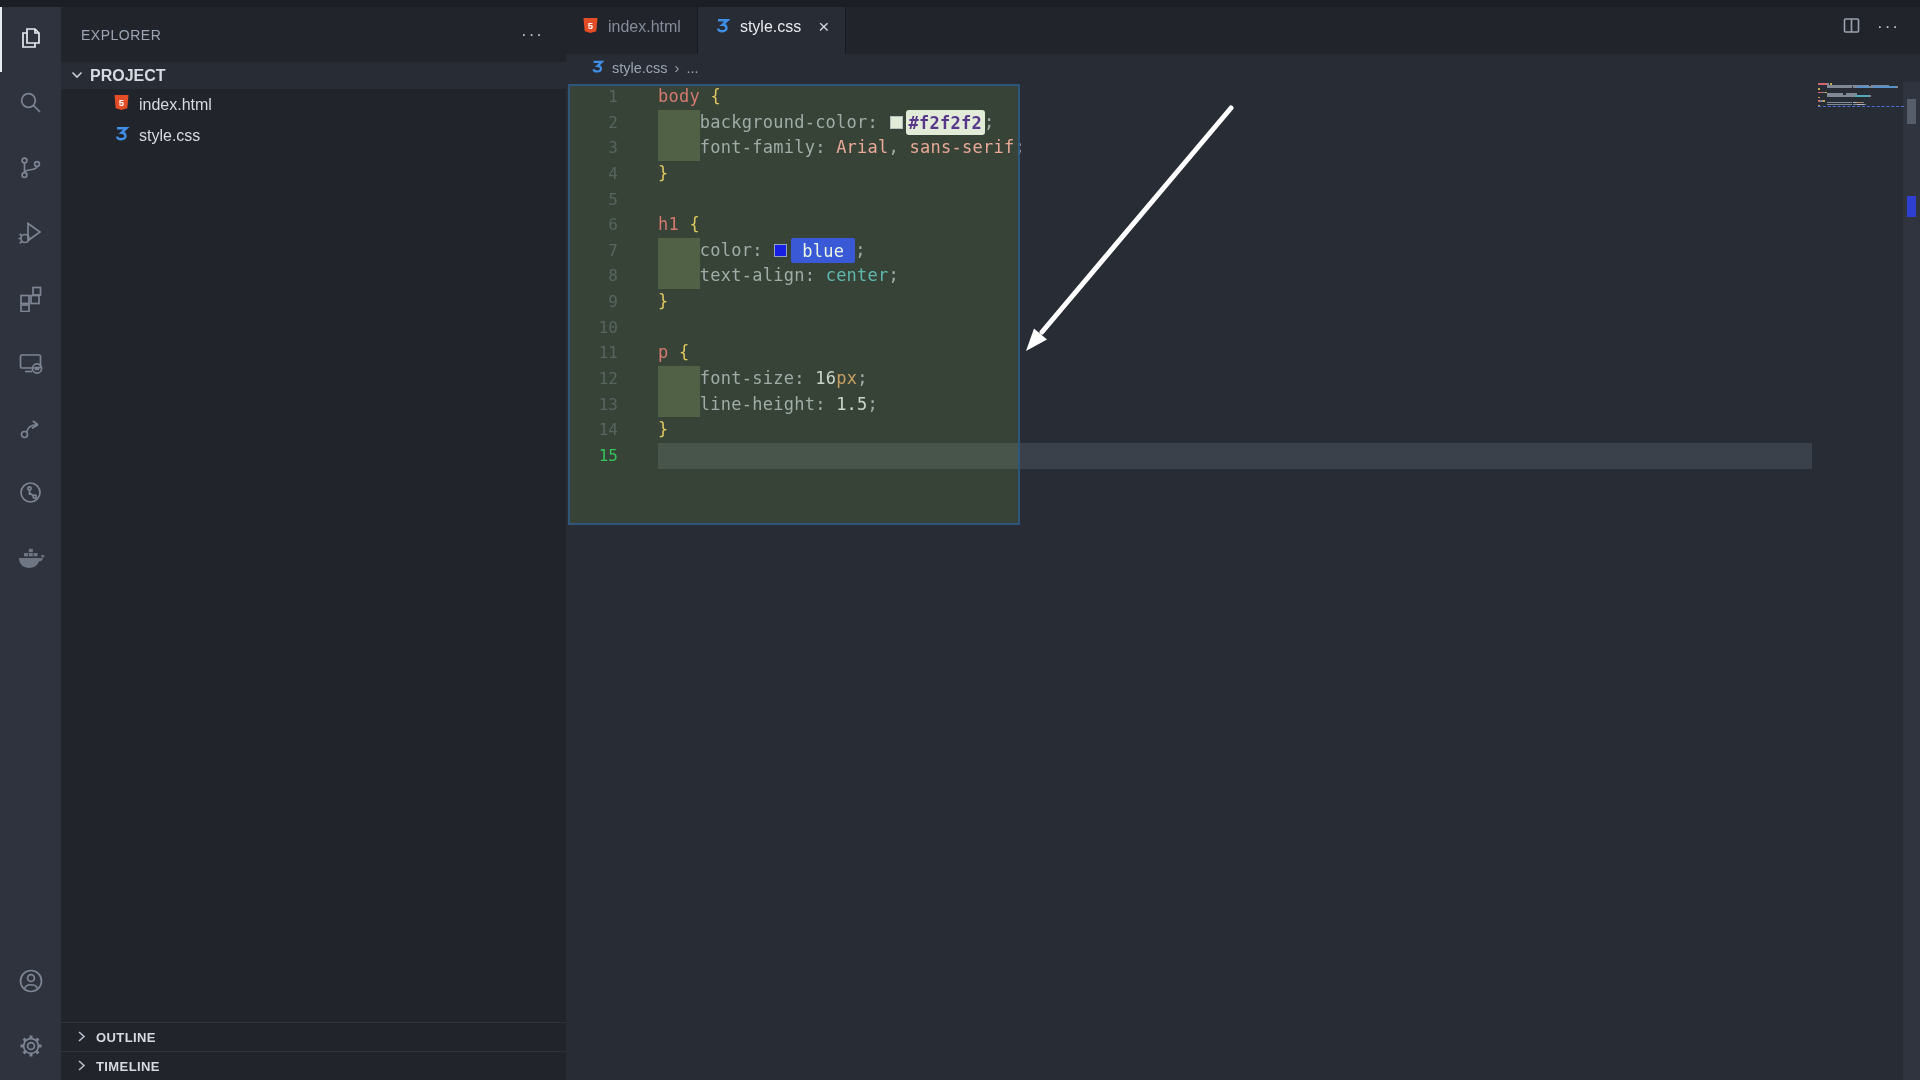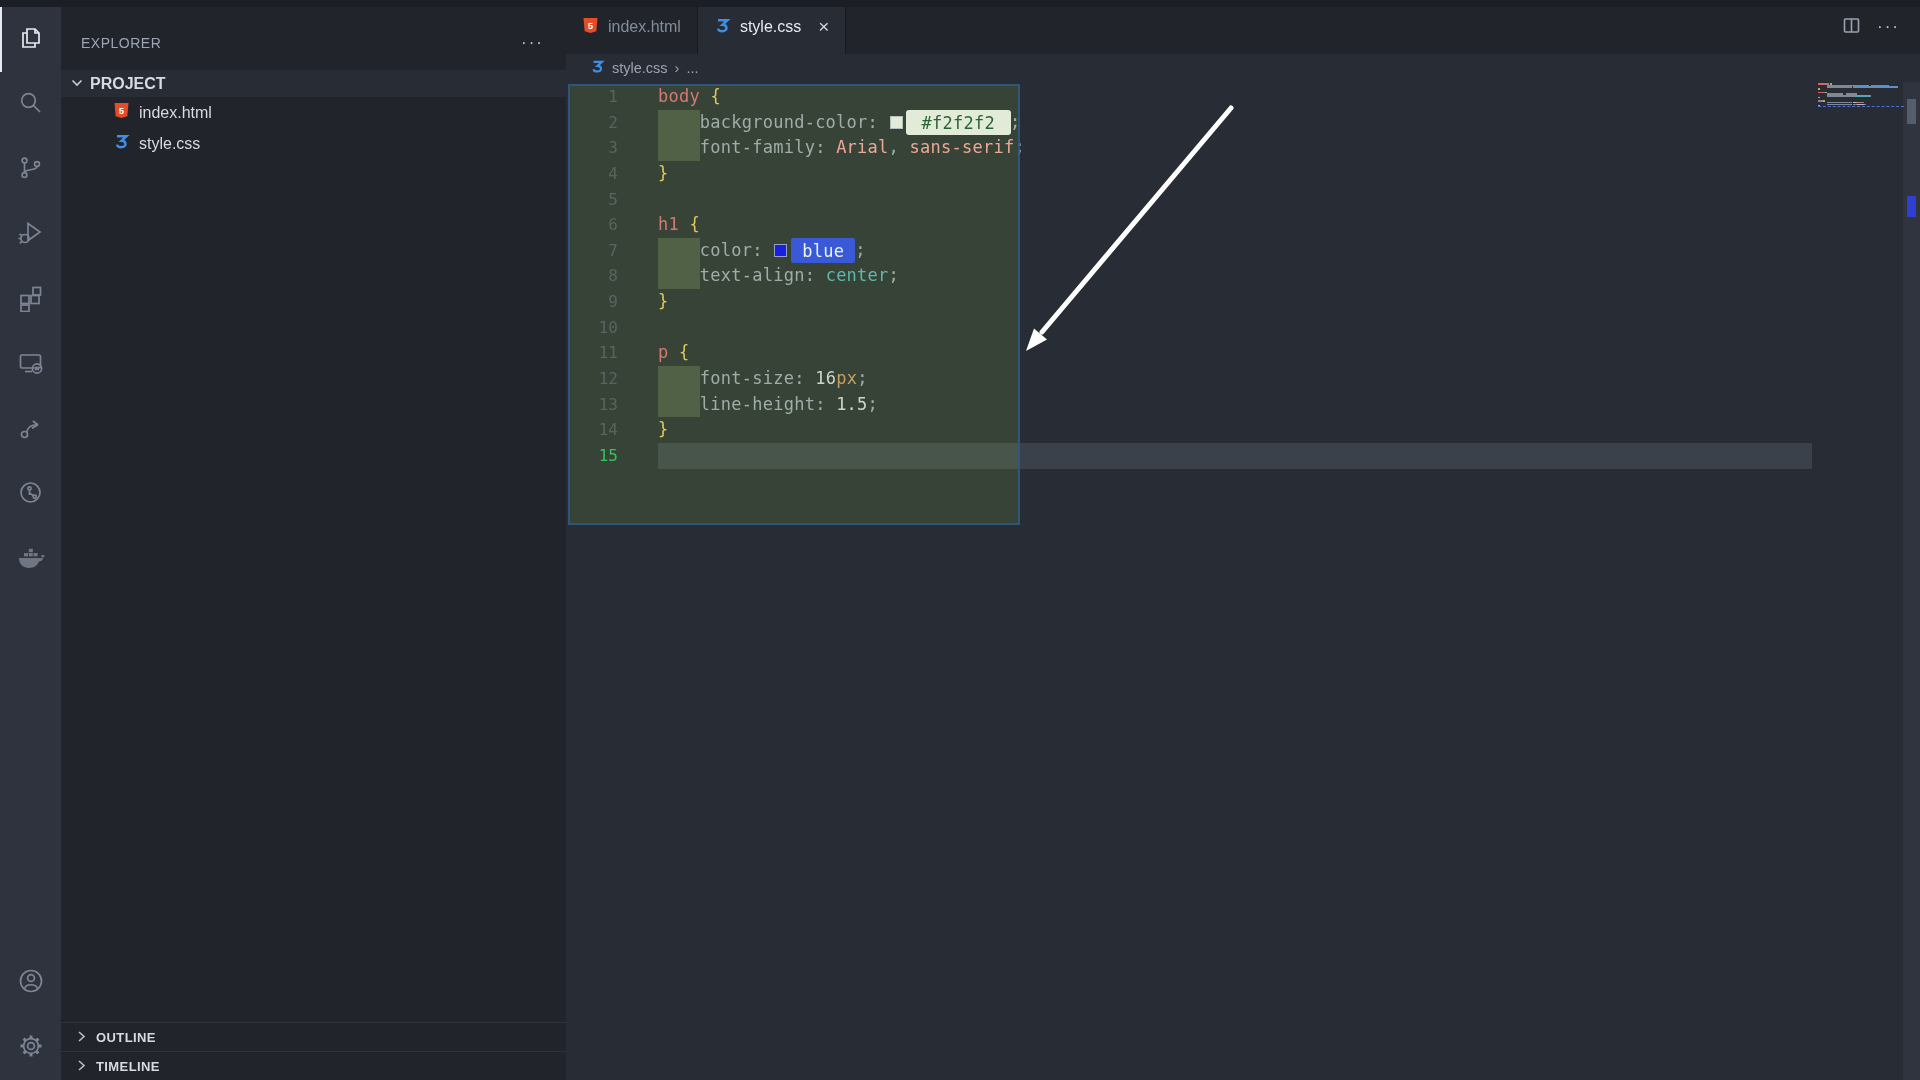--- a/index.html
+++ b/index.html
@@ -15,21 +15,21 @@
   .ab-item{width:61px;height:65px;display:flex;align-items:center;justify-content:center;cursor:pointer;}
   .ab-item svg{stroke:#7d8595;fill:none;stroke-width:1.7;}
   .ab-item.active{box-shadow:inset 2px 0 0 #e7eaef;}
   .ab-item.active svg{stroke:#e7eaef;}
   .ab-item.fillicon svg{stroke:none;fill:#6e7684;}
   .ab-spacer{flex:1;}
 
   
   .sidebar{position:absolute;left:61px;top:0;width:505px;height:1080px;background:#21252b;z-index:20;}
   .sidebar-header{height:54px;display:flex;align-items:center;justify-content:space-between;
-    padding:16px 22px 0 20px;text-align:right;}
+    padding:8px 22px 0 20px;text-align:right;}
   .sidebar-title{font-size:14px;color:#9da5b4;letter-spacing:.5px;}
   .dots-btn{color:#c3c9d4;font-size:17px;letter-spacing:2px;cursor:pointer;line-height:10px;}
   .section-header{height:27px;background:#282d35;display:flex;align-items:center;gap:7px;
     padding-left:10px;font-size:16px;font-weight:bold;color:#d7dae0;cursor:pointer;}
   .section-header svg{stroke:#c8ccd4;fill:none;stroke-width:1.6;}
   .file-row{height:31px;display:flex;align-items:center;gap:9px;padding-left:52px;cursor:pointer;}
   .file-row span{font-size:16px;color:#d7dae0;}
   .sidebar-bottom{position:absolute;left:0;right:0;bottom:0;}
   .panel-row{height:28px;display:flex;align-items:center;gap:9px;padding-left:15px;
     border-top:1px solid rgba(145,155,175,.13);font-size:13px;font-weight:bold;color:#d7dae0;
@@ -55,21 +55,21 @@
     font-size:17px;letter-spacing:.25px;}
   .code-line{height:25.65px;line-height:25.65px;display:flex;position:relative;white-space:pre;cursor:text;}
   .ln{width:52px;flex:none;text-align:right;color:#4c5464;font-size:16px;letter-spacing:0;}
   .ln.cur{color:#22c55e;}
   .lc{margin-left:40px;display:flex;}
   .indent{display:inline-block;flex:none;}
   .ind-hl{background:rgba(172,206,130,.22);}
   .cur-band{position:absolute;left:92px;width:1154px;top:0;bottom:0;background:#3a414b;}
   .tk-sel{color:#e06c75;} .tk-brace{color:#eec961;} .tk-prop{color:#a2aab9;} .tk-pln{color:#a2aab9;}
   .tk-vblue{color:#fca5a5;} .tk-vcyan{color:#56b6c2;} .tk-num{color:#d6dae2;} .tk-unit{color:#d19a66;}
-  .hl-light{background:#f2f2f2;color:#14532d;border-radius:3px;padding:1px 16px;margin:0 -1px;}
+  .hl-light{background:#f2f2f2;color:#4c1d95;border-radius:3px;padding:1px 3px;margin:0 -1px;font-weight:bold;}
   .hl-blue{background:#2946f0;color:#ffffff;border-radius:2px;padding:1px 11px;}
   .swatch{width:13px;height:13px;flex:none;align-self:center;box-sizing:border-box;
     border:1px solid rgba(175,185,205,.85);margin:0 4px 0 1px;cursor:pointer;}
 
   
   .green-overlay{position:absolute;left:2px;top:2px;width:452px;height:441px;
     background:rgba(140,195,80,.16);border:2px solid rgba(47,88,130,.9);box-sizing:border-box;
     z-index:5;pointer-events:none;}
   .arrow-svg{position:absolute;left:0;top:0;z-index:35;pointer-events:none;}
 

